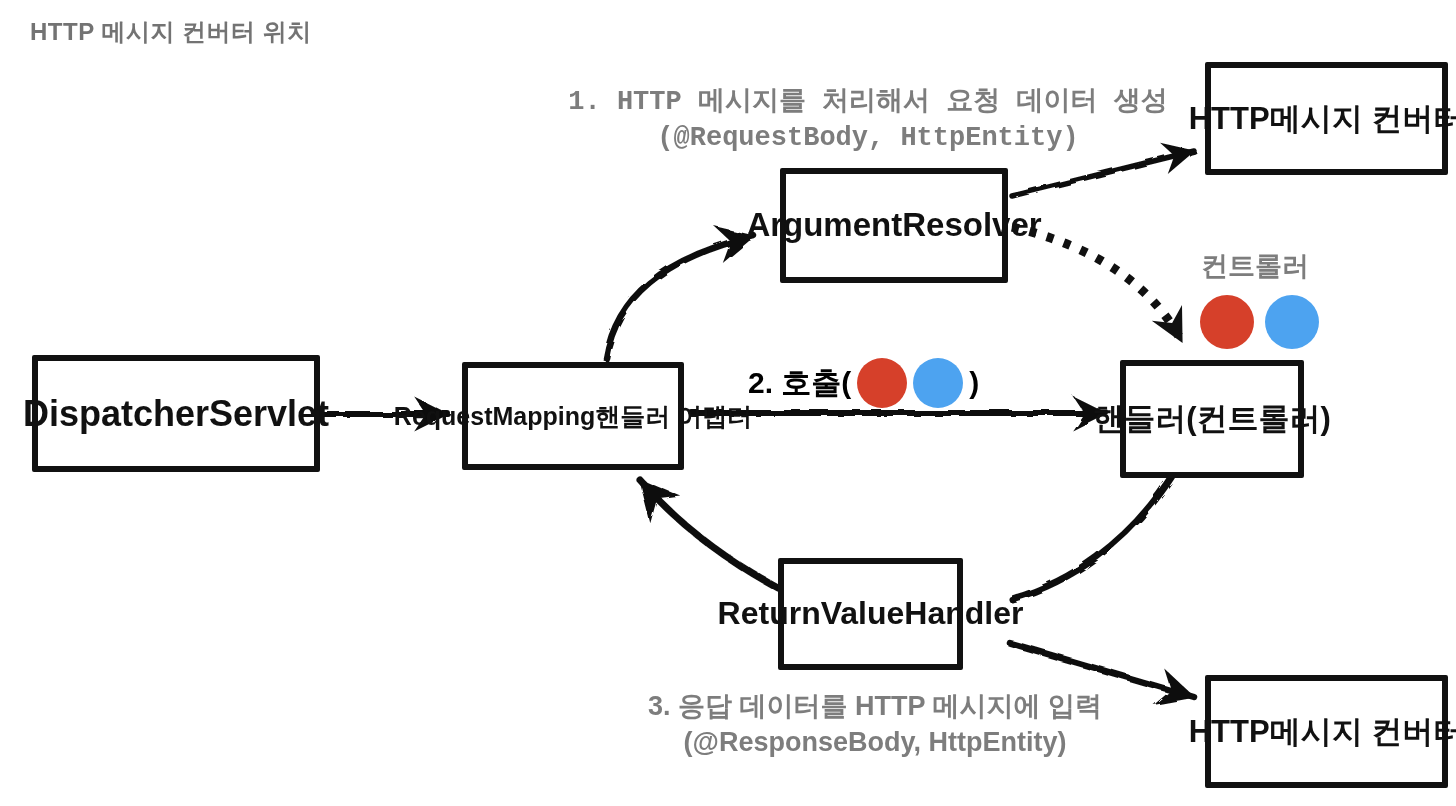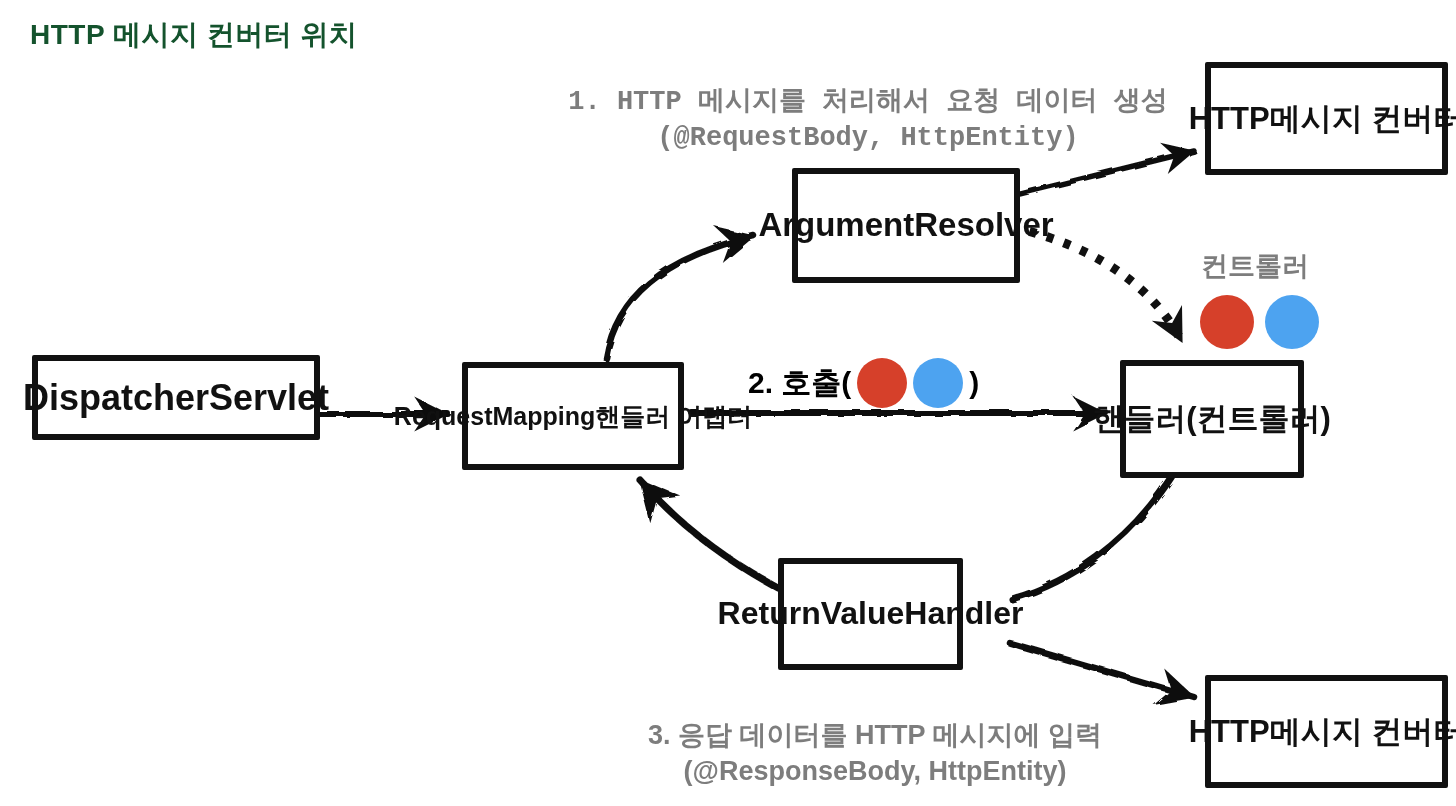--- a/index.html
+++ b/index.html
@@ -3,49 +3,49 @@
 <meta charset="utf-8">
 <style>
   html,body{margin:0;padding:0;background:#ffffff;}
   body{font-family:"Liberation Sans","DejaVu Sans",sans-serif;}
   #canvas{position:relative;width:1456px;height:806px;background:#ffffff;overflow:hidden;}
 
   #arrow-layer{position:absolute;left:0;top:0;width:1456px;height:806px;z-index:1;}
 
   .page-title{
     position:absolute;left:30px;top:16px;z-index:3;
-    font-size:28px;font-weight:800;color:#14532d;letter-spacing:.5px;
+    font-size:24px;font-weight:800;color:#737373;letter-spacing:.5px;
   }
 
   .box{
     position:absolute;z-index:2;background:#ffffff;border:6px solid #111;
     display:flex;flex-direction:row;align-items:center;justify-content:center;
     text-align:center;color:#111;font-weight:700;box-sizing:border-box;border-radius:2px;
   }
   .box .bl{line-height:1.22;white-space:nowrap;}
 
-  .box-dispatcher{left:32px;top:355px;width:288px;height:85px;}
+  .box-dispatcher{left:32px;top:355px;width:288px;height:117px;}
   .box-dispatcher .bl{font-size:36px;}
   .box-reqmap{left:462px;top:362px;width:222px;height:108px;}
   .box-reqmap .l1{font-size:25px;}
   .box-reqmap .l2{font-size:25px;}
-  .box-argresolver{left:780px;top:168px;width:228px;height:115px;margin-left:12px;}
+  .box-argresolver{left:780px;top:168px;width:228px;height:115px;}
   .box-argresolver .bl{font-size:33px;}
   .box-handler{left:1120px;top:360px;width:184px;height:118px;}
   .box-handler .bl{font-size:31px;}
   .box-httpconv-top{left:1205px;top:62px;width:243px;height:113px;}
   .box-httpconv-top .bl{font-size:31px;}
   .box-retval{left:778px;top:558px;width:185px;height:112px;text-align:right;}
   .box-retval .bl{font-size:32px;}
   .box-httpconv-bottom{left:1205px;top:675px;width:243px;height:113px;}
   .box-httpconv-bottom .bl{font-size:31px;}
 
   .note{position:absolute;z-index:3;color:#7d7d7d;font-weight:700;text-align:center;}
   .note-step1{left:548px;top:84px;width:640px;font-size:27px;line-height:36px;font-family:Liberation Mono, monospace;}
-  .note-step3{left:560px;top:688px;width:630px;font-size:27px;line-height:36px;margin-top:29px;}
+  .note-step3{left:560px;top:688px;width:630px;font-size:27px;line-height:36px;}
   .note-param{left:1150px;top:248px;width:210px;font-size:27px;}
 
   .call-row{
     position:absolute;left:748px;top:358px;z-index:3;display:flex;align-items:center;
     color:#000000;font-weight:700;font-size:30px;gap:6px;
   }
   .dot{display:inline-block;border-radius:50%;}
   .dot-inline{width:50px;height:50px;}
   .dot-red{background:#d6402a;}
   .dot-blue{background:#4da3f0;}

